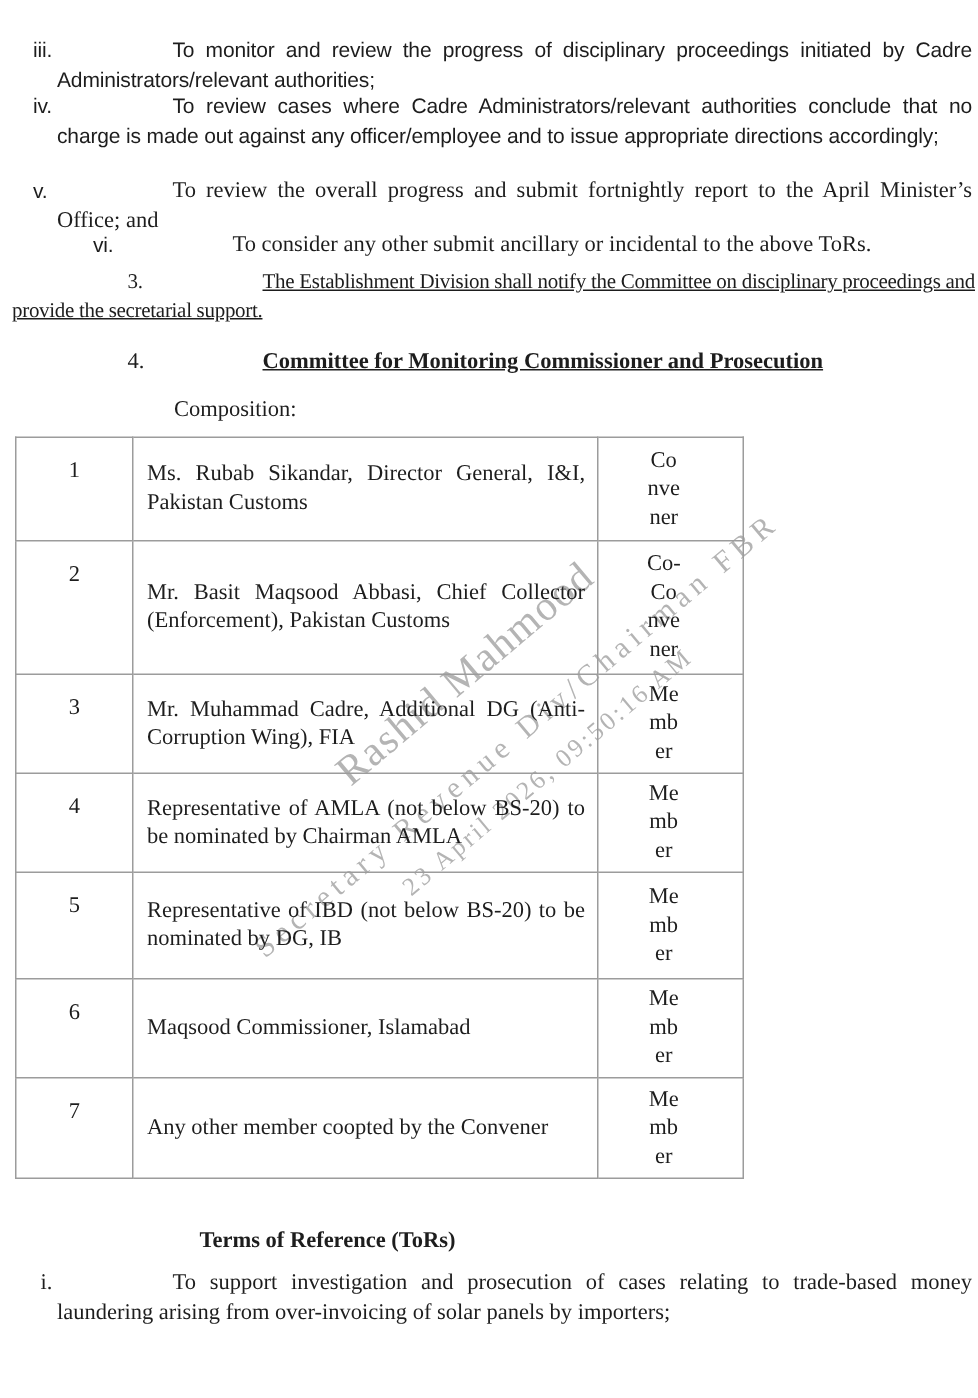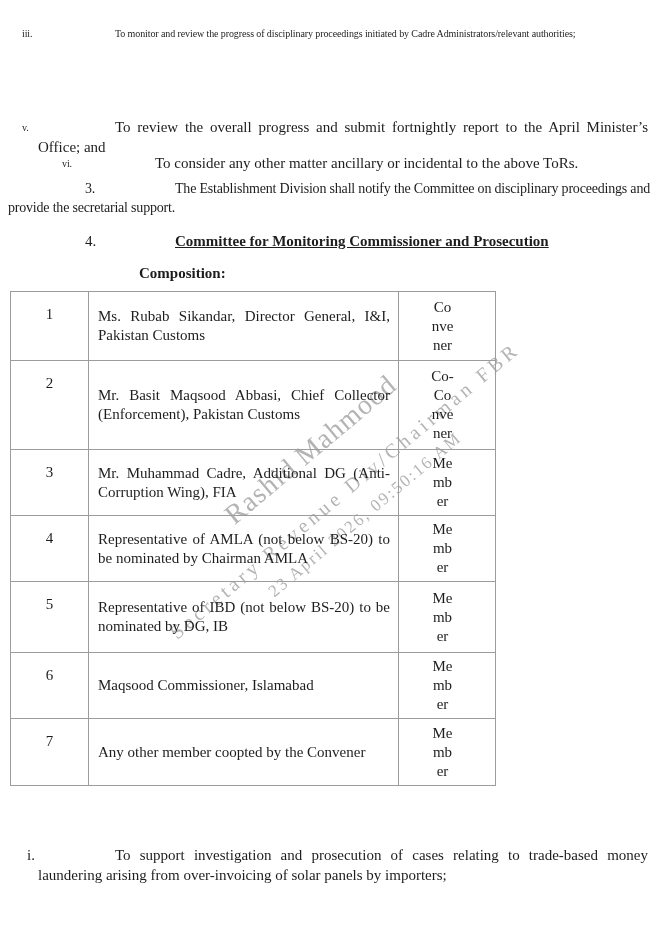--- a/index.html
+++ b/index.html
@@ -4,33 +4,33 @@
 <style>
   html,body{margin:0;padding:0;}
   body{
     width:652px;height:932px;position:relative;overflow:hidden;
     background:#ffffff;color:#1d1d1d;
     font-family:"Liberation Serif", serif;font-size:15px;line-height:19.5px;
   }
   .layer{position:absolute;inset:0;z-index:1;}
   .item{position:absolute;left:0;right:4px;}
   .marker{position:absolute;left:22px;top:0;}
-  .sans{font-family:Liberation Serif, serif;font-size:10px;letter-spacing:-0.1px;}
+  .sans{font-family:Liberation Sans, sans-serif;font-size:14px;letter-spacing:-0.1px;}
   .itext{margin-left:38px;text-indent:77px;text-align:justify;}
   .item-iii{top:24px;}
   .item-iv{top:61px;}
   .item-v{top:118px;}
   .item-vi{top:154px;margin-left:40px;}
   .para-3{position:absolute;left:8px;right:2px;top:180px;font-size:14px;letter-spacing:-0.2px;line-height:18.5px;}
   .para-3 .pmarker{position:absolute;left:77px;top:0;}
-  .para-3 .ptext{text-indent:167px;text-align:justify;}
+  .para-3 .ptext{text-indent:167px;text-align:justify;text-decoration:underline;}
   .heading-4{position:absolute;top:232px;left:0;}
   .heading-4 .hnum{position:absolute;left:85px;top:0;}
   .heading-4 .htitle{position:absolute;left:175px;top:0;font-weight:bold;text-decoration:underline;white-space:nowrap;}
-  .composition-label{position:absolute;top:264px;left:139px;font-weight:bold;}
+  .composition-label{position:absolute;top:264px;left:116px;font-weight:normal;}
   table.comp{
     position:absolute;top:291px;left:10px;width:452px;
     border-collapse:collapse;table-layout:fixed;font-size:15px;line-height:19px;
   }
   table.comp td{border:1px solid #9c9c9c;overflow:hidden;}
   td.c-num{width:75px;text-align:center;vertical-align:top;padding-top:13px;}
   td.c-desc{width:292px;text-align:justify;vertical-align:middle;padding:2px 8px 2px 9px;font-family:Liberation Serif, serif;}
   td.c-role{width:85px;text-align:center;vertical-align:middle;padding-right:10px;}
   tr.r1{height:69px;} tr.r2{height:89px;} tr.r3{height:66px;} tr.r4{height:66px;}
   tr.r5{height:71px;} tr.r6{height:66px;} tr.r7{height:67px;}
@@ -56,29 +56,33 @@
   <div class="wm-time">23 April 2026, 09:50:16 AM</div>
 </div>
 
 <div class="layer">
 
   <div class="item item-iii sans">
     <span class="marker sans">iii.</span>
     <div class="itext">To monitor and review the progress of disciplinary proceedings initiated by Cadre Administrators/relevant authorities;</div>
   </div>
 
+  <div class="item item-iv sans">
+    <span class="marker sans">iv.</span>
+    <div class="itext">To review cases where Cadre Administrators/relevant authorities conclude that no charge is made out against any officer/employee and to issue appropriate directions accordingly;</div>
+  </div>
 
   <div class="item item-v">
     <span class="marker sans">v.</span>
     <div class="itext">To review the overall progress and submit fortnightly report to the April Minister’s Office; and</div>
   </div>
 
   <div class="item item-vi">
     <span class="marker sans">vi.</span>
-    <div class="itext">To consider any other matter ancillary or incidental to the above ToRs.</div>
+    <div class="itext">To consider any other submit ancillary or incidental to the above ToRs.</div>
   </div>
 
   <div class="para-3">
     <span class="pmarker">3.</span>
     <div class="ptext">The Establishment Division shall notify the Committee on disciplinary proceedings and provide the secretarial support.</div>
   </div>
 
   <div class="heading-4">
     <span class="hnum">4.</span>
     <span class="htitle">Committee for Monitoring Commissioner and Prosecution</span>
@@ -119,19 +123,20 @@
           <td class="c-role">Me<br>mb<br>er</td>
         </tr>
         <tr class="r7">
           <td class="c-num">7</td>
           <td class="c-desc">Any other member coopted by the Convener</td>
           <td class="c-role">Me<br>mb<br>er</td>
         </tr>
       </tbody>
   </table>
 
+  <div class="tors-heading">Terms of Reference (ToRs)</div>
 
   <div class="item item-i">
     <span class="marker">i.</span>
     <div class="itext">To support investigation and prosecution of cases relating to trade-based money laundering arising from over-invoicing of solar panels by importers;</div>
   </div>
 
 </div>
 
 </body></html>

